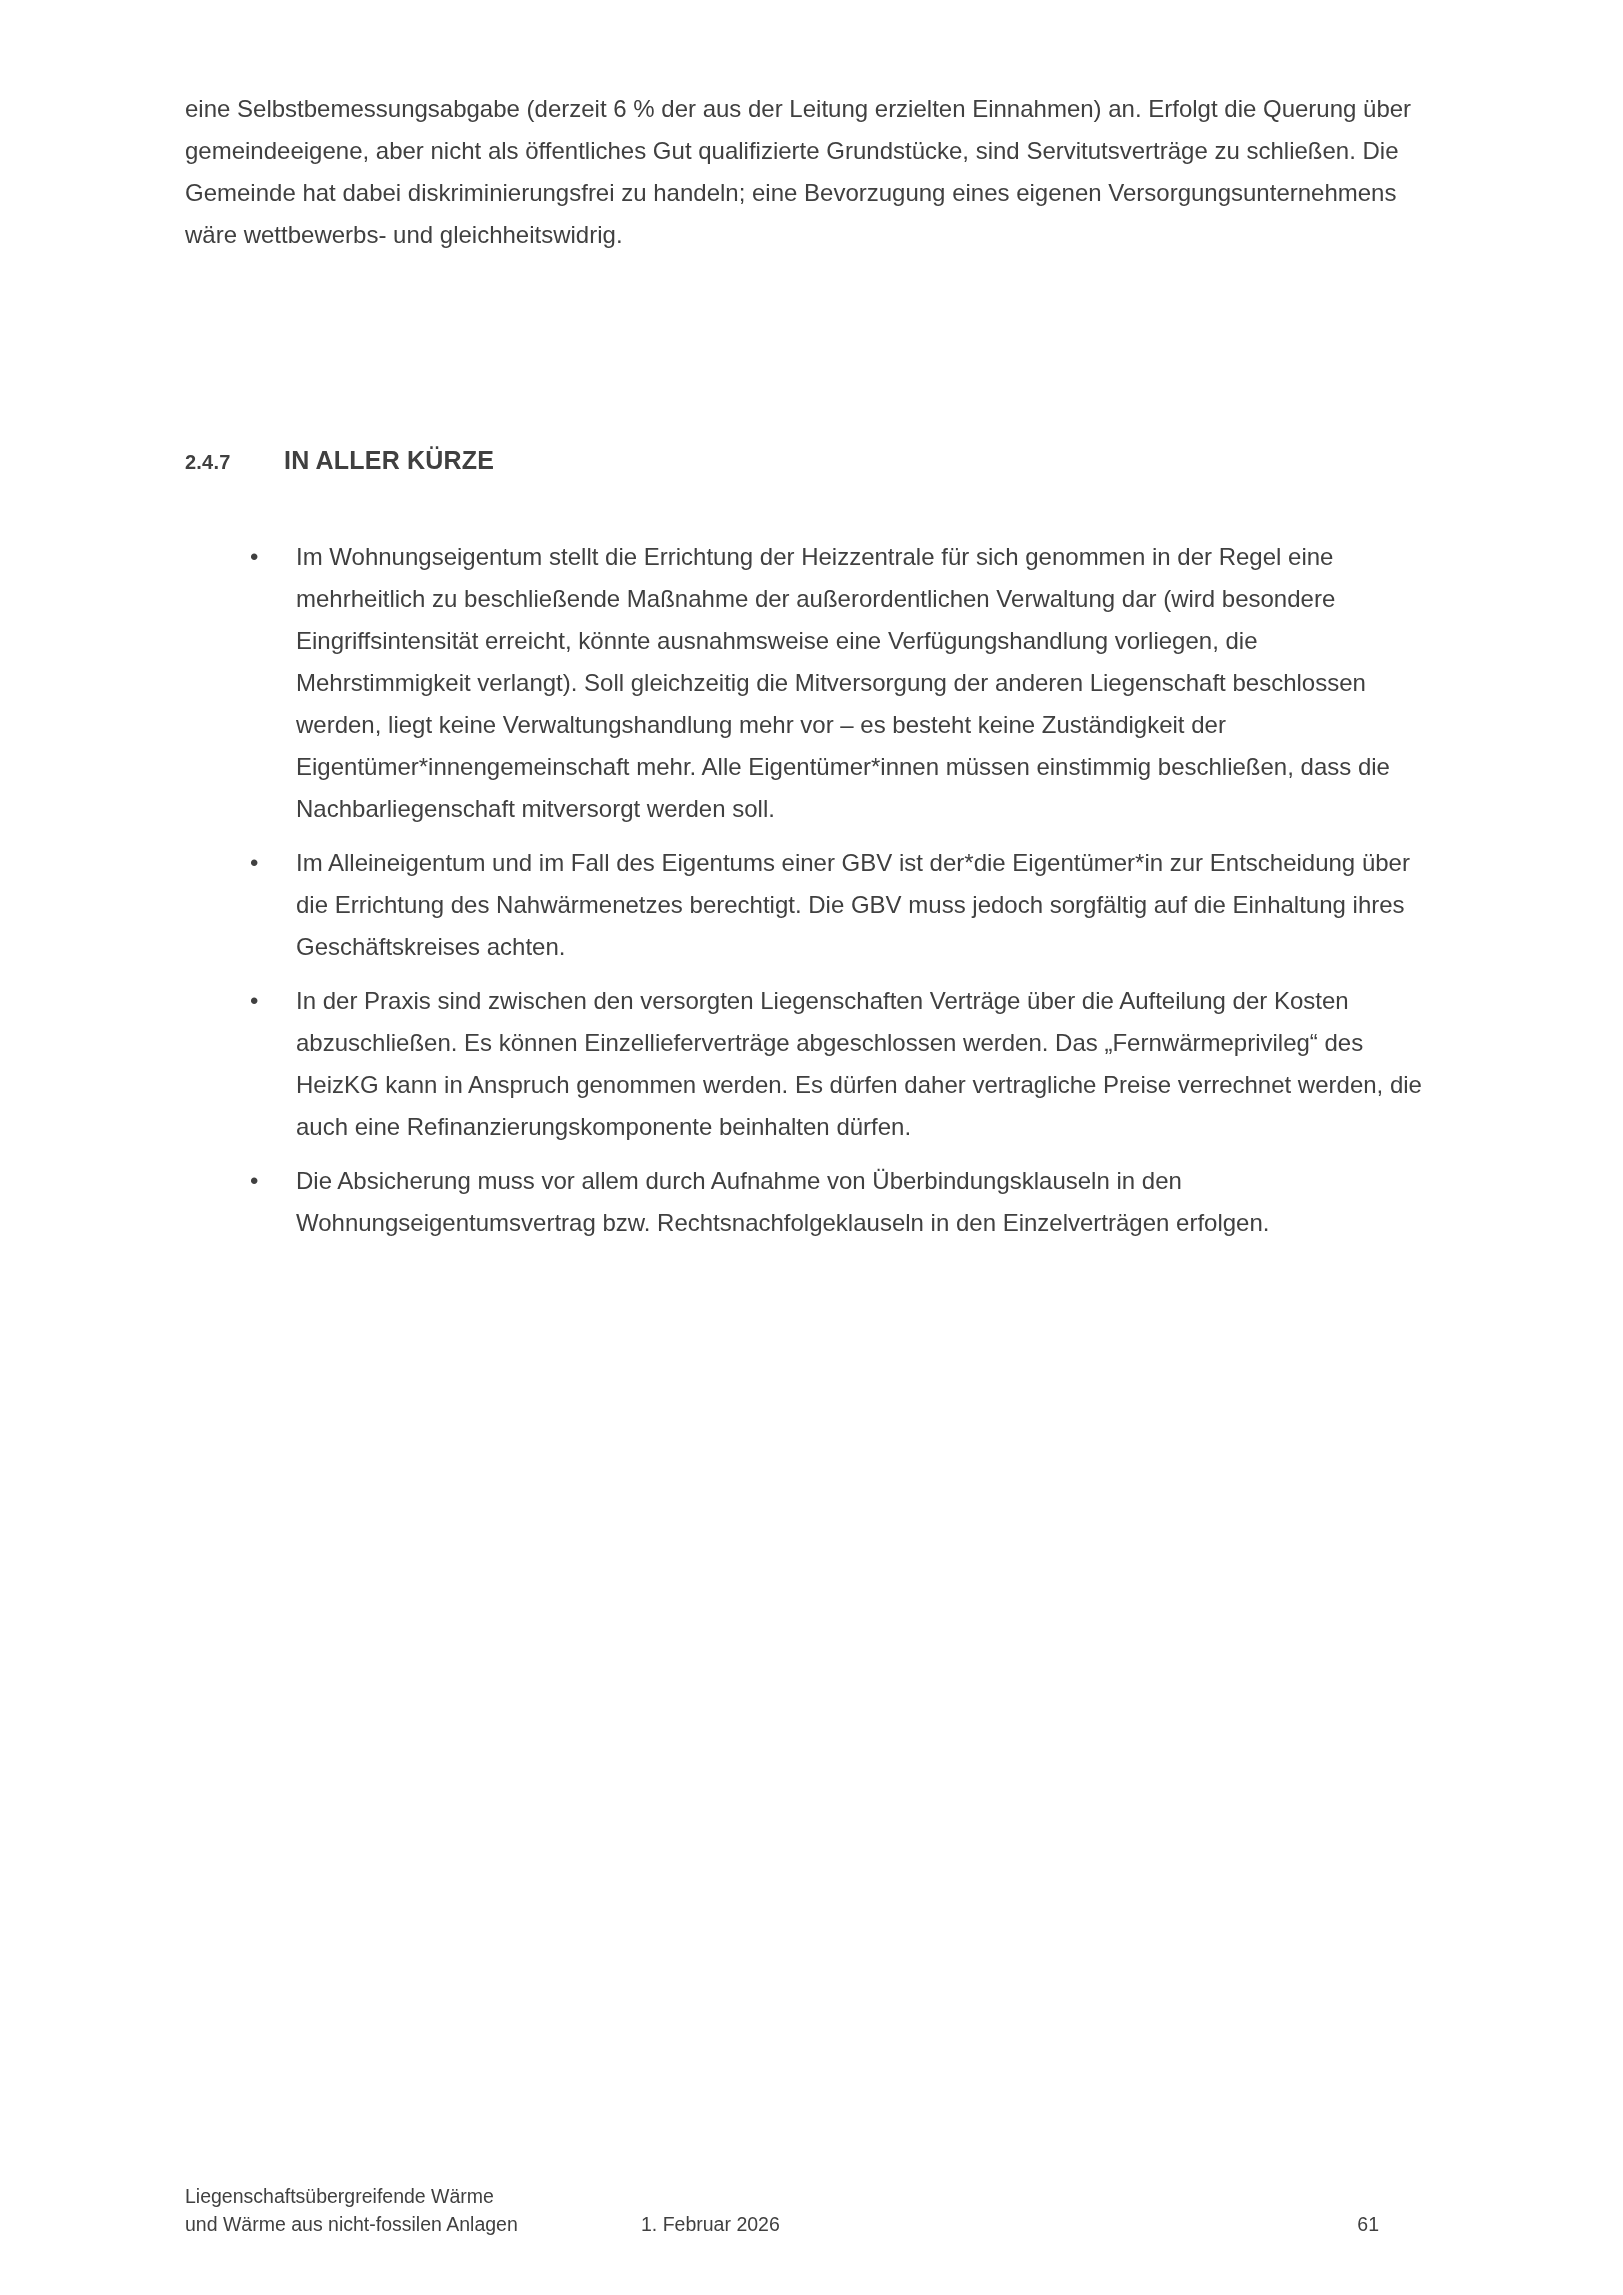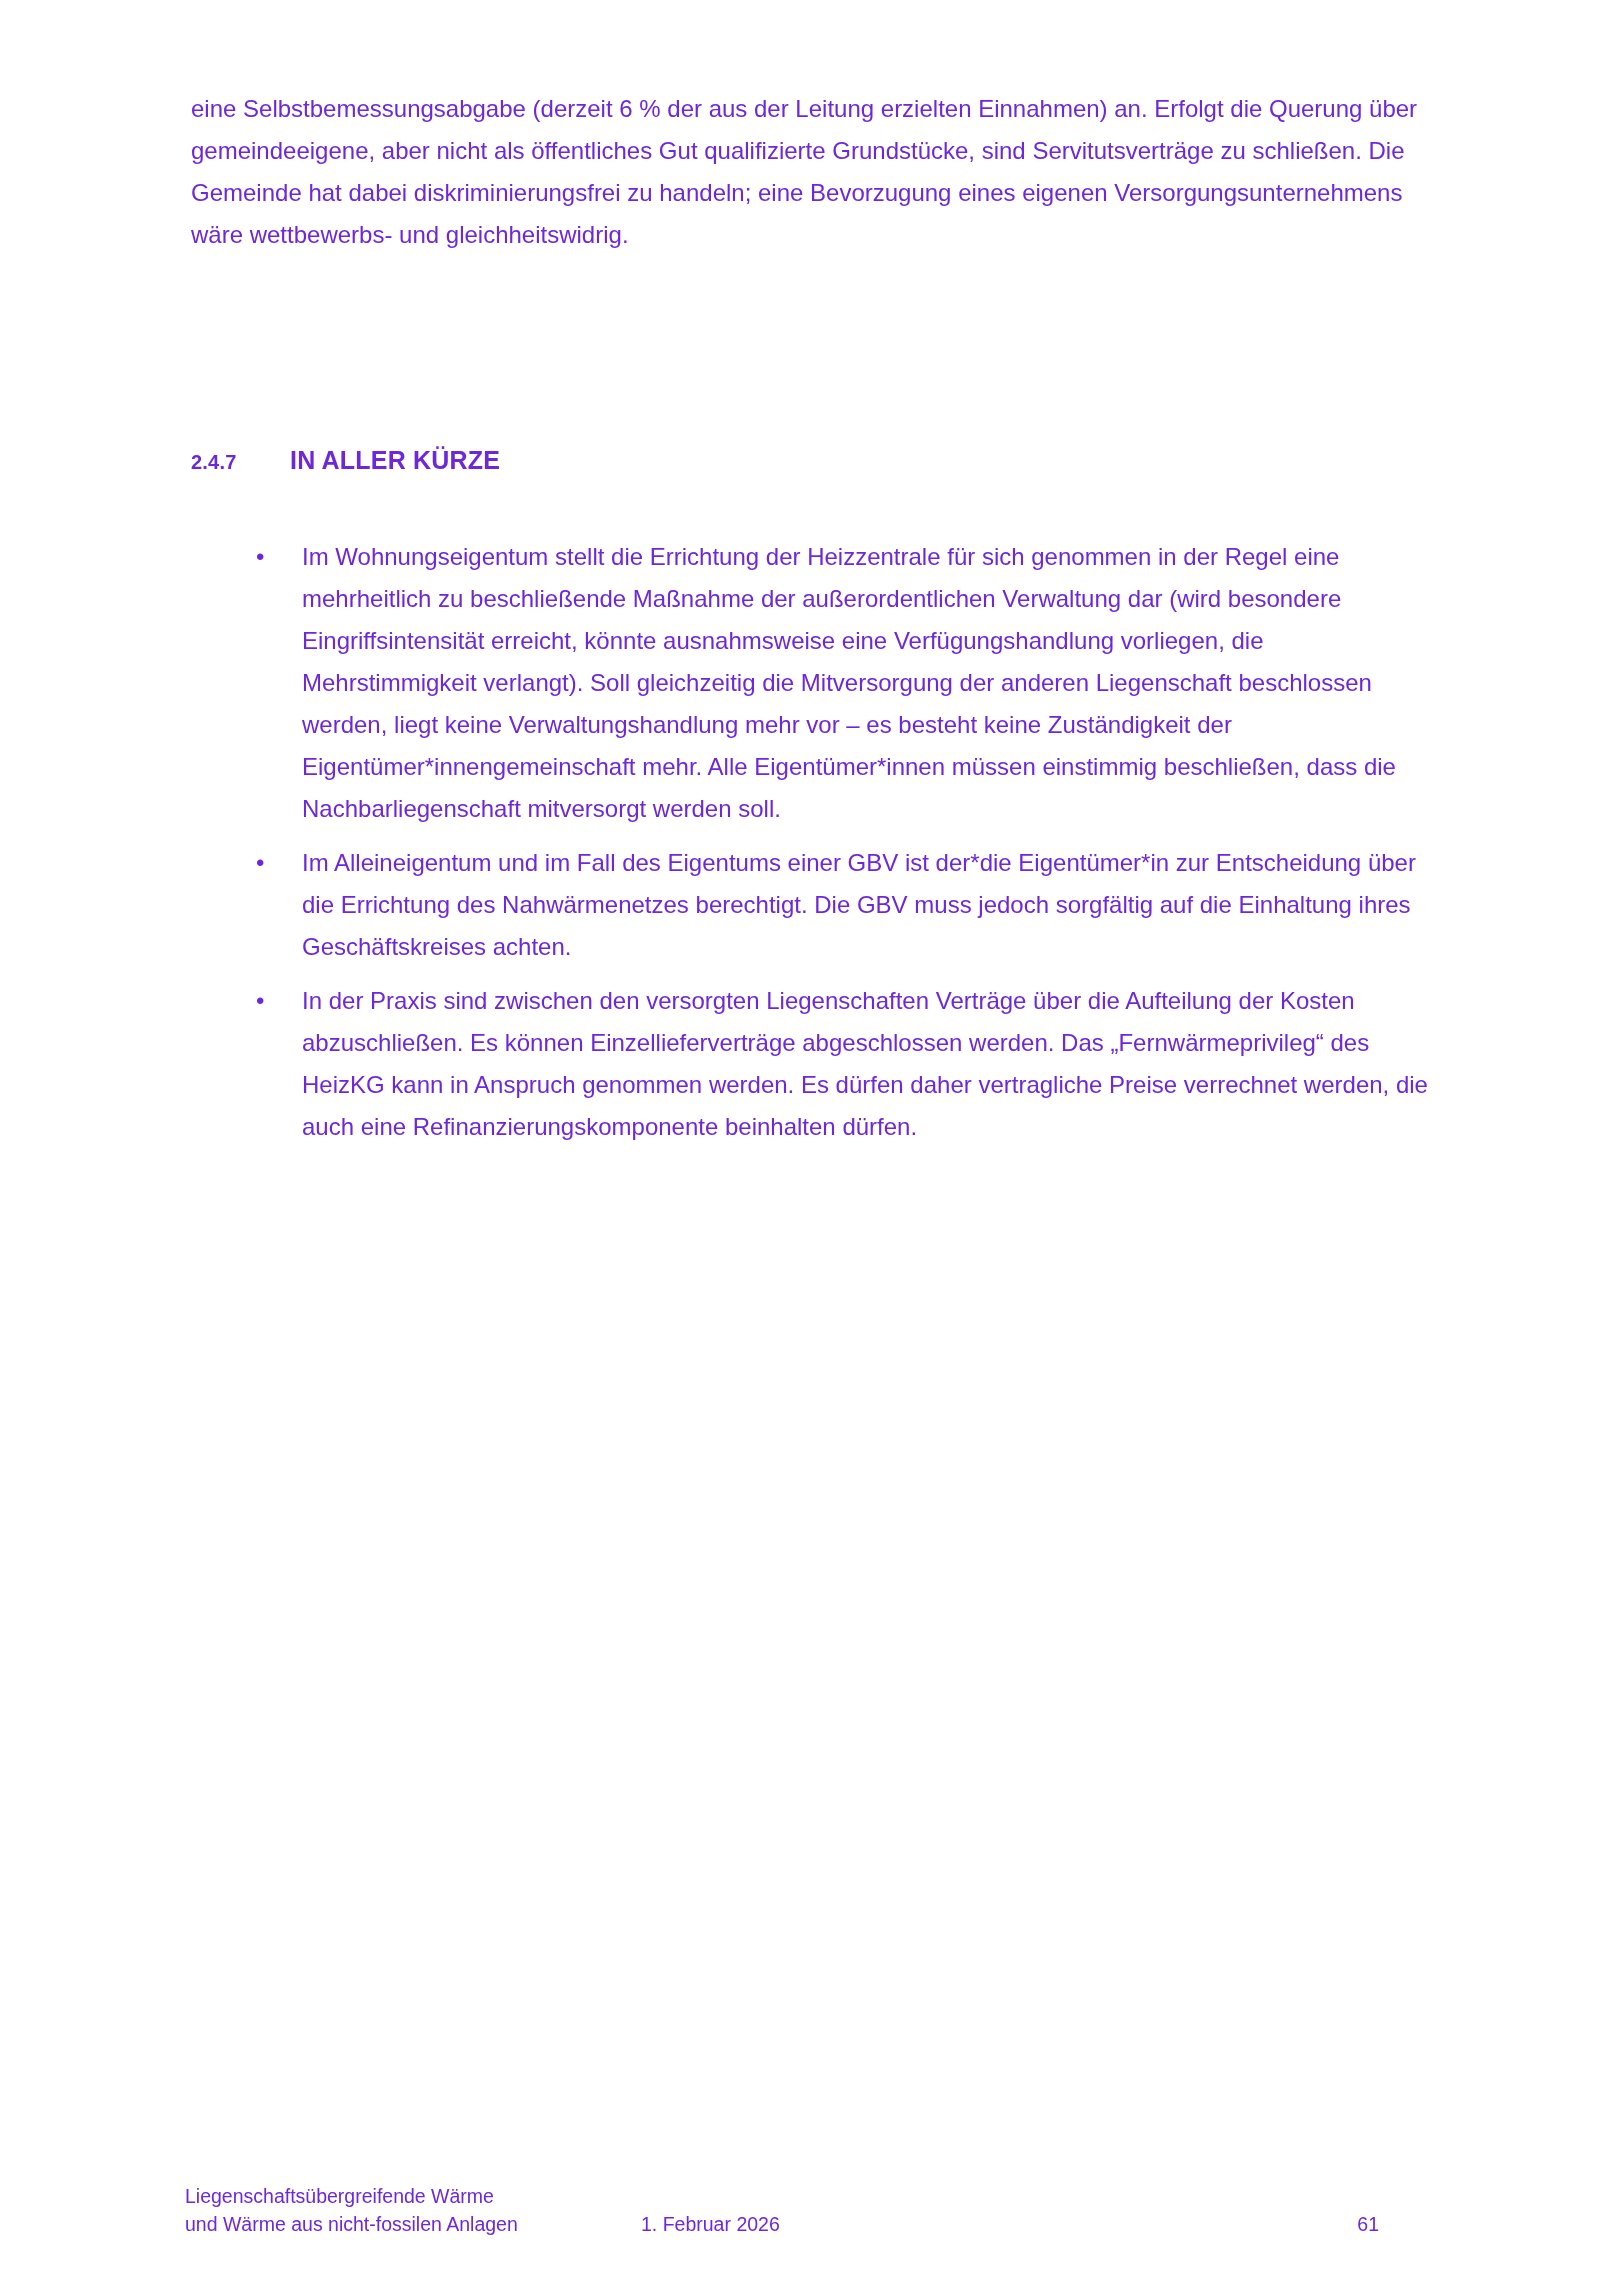--- a/index.html
+++ b/index.html
@@ -5,27 +5,26 @@
   html, body {
     margin: 0;
     padding: 0;
     background: #ffffff;
   }
   .page {
     position: relative;
     width: 1623px;
     height: 2295px;
     background: #ffffff;
-    color: #6d28d9;
+    color: #404040;
     font-family: "Liberation Sans", sans-serif;
     font-size: 24px;
     line-height: 42px;
     box-sizing: border-box;
     overflow: hidden;
-    padding-left: 6px;
   }
   .content {
     padding: 88px 179px 0 185px;
   }
   .body-text {
     margin: 0;
   }
   .section-heading {
     display: flex;
     align-items: baseline;
@@ -90,20 +89,21 @@
 
     <div class="section-heading">
       <span class="heading-number">2.4.7</span>
       <span class="heading-title">IN ALLER KÜRZE</span>
     </div>
 
     <ul class="bullets">
       <li>Im Wohnungseigentum stellt die Errichtung der Heizzentrale für sich genommen in der Regel eine mehrheitlich zu beschließende Maßnahme der außerordentlichen Verwaltung dar (wird besondere Eingriffsintensität erreicht, könnte ausnahmsweise eine Verfügungshandlung vorliegen, die Mehrstimmigkeit verlangt). Soll gleichzeitig die Mitversorgung der anderen Liegenschaft beschlossen werden, liegt keine Verwaltungshandlung mehr vor – es besteht keine Zuständigkeit der Eigentümer*innengemeinschaft mehr. Alle Eigentümer*innen müssen einstimmig beschließen, dass die Nachbarliegenschaft mitversorgt werden soll.</li>
       <li>Im Alleineigentum und im Fall des Eigentums einer GBV ist der*die Eigentümer*in zur Entscheidung über die Errichtung des Nahwärmenetzes berechtigt. Die GBV muss jedoch sorgfältig auf die Einhaltung ihres Geschäftskreises achten.</li>
       <li>In der Praxis sind zwischen den versorgten Liegenschaften Verträge über die Aufteilung der Kosten abzuschließen. Es können Einzellieferverträge abgeschlossen werden. Das „Fernwärmeprivileg“ des HeizKG kann in Anspruch genommen werden. Es dürfen daher vertragliche Preise verrechnet werden, die auch eine Refinanzierungskomponente beinhalten dürfen.</li>
+      <li>Die Absicherung muss vor allem durch Aufnahme von Überbindungsklauseln in den Wohnungseigentumsvertrag bzw. Rechtsnachfolgeklauseln in den Einzelverträgen erfolgen.</li>
     </ul>
 
   </div>
 
   <div class="footer">
     <div class="footer-left">
       <div>Liegenschaftsübergreifende Wärme</div>
       <div>und Wärme aus nicht-fossilen Anlagen</div>
     </div>
     <div class="footer-date">1. Februar 2026</div>

